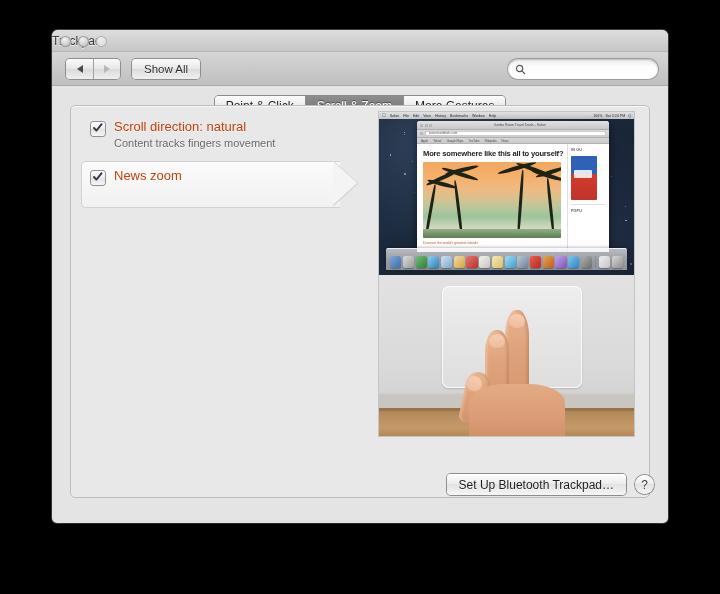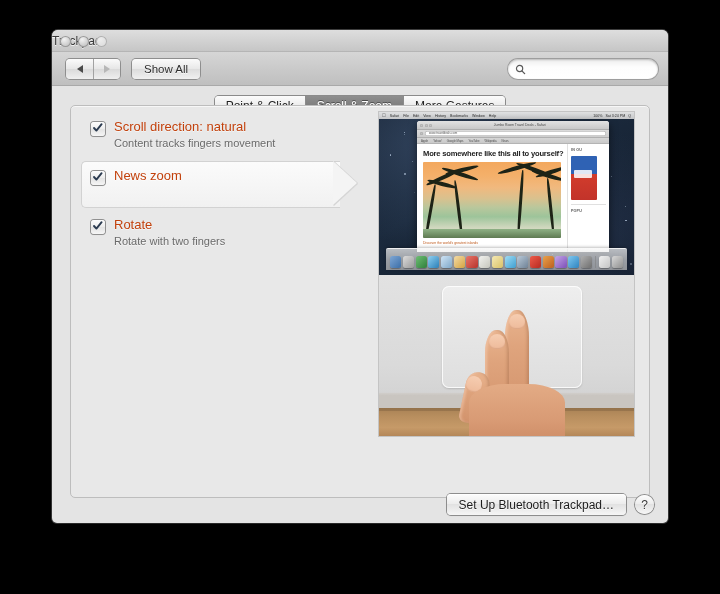--- a/index.html
+++ b/index.html
@@ -340,21 +340,21 @@
   .palm-shape {
     position: absolute; left: 6px; top: 74px;
     width: 96px; height: 62px;
     background: linear-gradient(to bottom, #e3ab85 0%, #d89a74 60%, #cb8a64 100%);
     border-radius: 38% 38% 22% 22% / 30% 30% 14% 14%;
   }
 
   
   .bottombar {
     position: absolute;
-    left: 0; right: 14px; bottom: 8px;
+    left: 0; right: 14px; bottom: 28px;
     display: flex; align-items: center; justify-content: flex-end; gap: 9px;
   }
   .btn {
     height: 21px; padding: 0 12px;
     font-size: 12px; color: #1d1d1d;
     background: linear-gradient(to bottom, #fdfdfd 0%, #ececec 48%, #e2e2e2 50%, #f6f6f6 100%);
     border-radius: 4px;
     box-shadow: 0 0 0 1px #8d8d8d, 0 1px 1px rgba(0,0,0,.13), inset 0 1px 0 rgba(255,255,255,.8);
     display: flex; align-items: center;
     text-shadow: 0 1px 0 rgba(255,255,255,.85);
@@ -432,31 +432,20 @@
         <div class="checkbox">
           <svg width="12" height="12" viewBox="0 0 12 12">
             <path d="M2 6 L4.4 8.6 L9.6 2.2" fill="none" stroke="#2b3b50" stroke-width="1.9" stroke-linecap="round" stroke-linejoin="round"></path>
           </svg>
         </div>
         <div class="opt-text">
           <div class="opt-title">News zoom</div>
         </div>
       </div>
 
-      <div class="option">
-        <div class="checkbox">
-          <svg width="12" height="12" viewBox="0 0 12 12">
-            <path d="M2 6 L4.4 8.6 L9.6 2.2" fill="none" stroke="#2b3b50" stroke-width="1.9" stroke-linecap="round" stroke-linejoin="round"></path>
-          </svg>
-        </div>
-        <div class="opt-text">
-          <div class="opt-title">Rotate</div>
-          <div class="opt-sub">Rotate with two fingers</div>
-        </div>
-      </div>
 
     </div>
 
     <div class="preview">
 
       <div class="preview-top">
         <div class="desktop">
           <div class="stars" id="stars">
               <span class="star" style="width: 1px; height: 1px; left: 39.1307%; top: 20.2777%; opacity: 0.29;"></span>
               <span class="star" style="width: 1px; height: 1px; left: 89.7572%; top: 20.5688%; opacity: 0.58;"></span>

